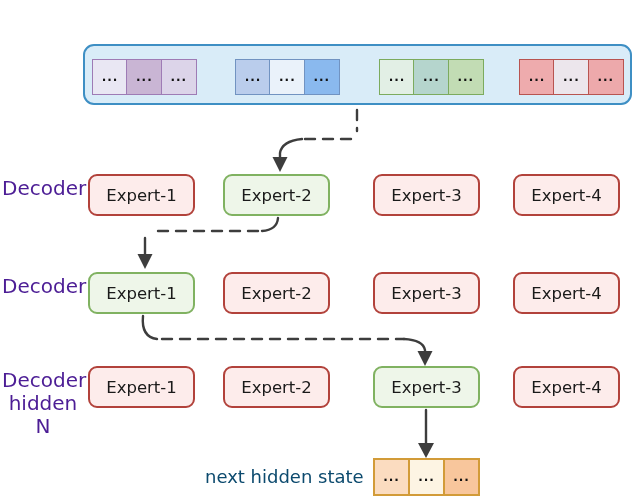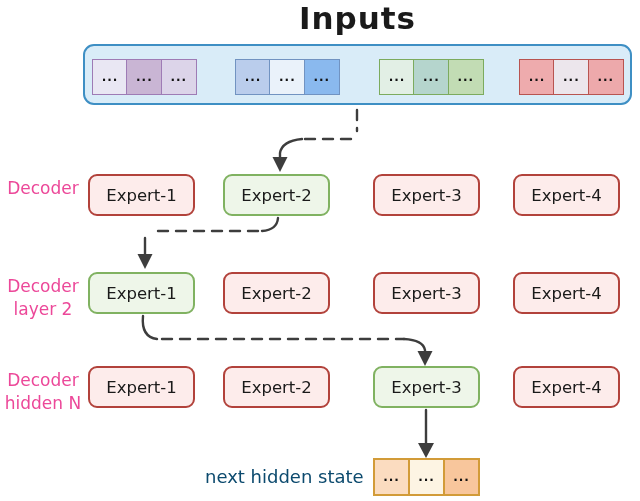--- a/index.html
+++ b/index.html
@@ -12,41 +12,40 @@
   .inputs-box{position:absolute;left:83px;top:44px;width:549px;height:61px;
               border-radius:11px;box-sizing:border-box;}
   .token-group{position:absolute;top:13px;height:36px;display:flex;}
   .token-cell{width:36px;height:36px;box-sizing:border-box;display:flex;
               align-items:center;justify-content:center;
               font-weight:bold;font-size:12px;color:#111;letter-spacing:1px;}
   .token-cell + .token-cell{margin-left:-1.6px;}
 
   .layer-row{position:absolute;left:0;width:640px;height:42px;}
   .layer-label{position:absolute;left:2px;top:3px;width:82px;text-align:center;
-               font-size:17px;line-height:23px;color:#ec4899;}
+               font-size:20px;line-height:23px;color:#4c1d95;}
   .expert-box{position:absolute;top:0;width:107px;height:42px;border-radius:9px;
               box-sizing:border-box;display:flex;align-items:center;justify-content:center;
               font-size:16.5px;color:#1a1a1a;}
 
   .arrows{position:absolute;left:0;top:0;width:640px;height:501px;pointer-events:none;}
 
   .output-label{position:absolute;left:205px;top:458px;width:160px;height:38px;
                 line-height:38px;font-size:18px;color:#0c4a6e;white-space:nowrap;}
   .output-box{position:absolute;left:373px;top:458px;display:flex;}
   .output-cell{width:37px;height:38px;box-sizing:border-box;display:flex;
                align-items:center;justify-content:center;
                font-weight:bold;font-size:12px;color:#111;letter-spacing:1px;}
   .output-cell + .output-cell{margin-left:-2px;}
 </style>
 </head>
 <body>
 
 <div class="canvas">
 
-  <div class="title">Inputs</div>
 
   <div class="inputs-box" id="inputsBox" style="background: rgb(217, 236, 248); border: 2.5px solid rgb(62, 143, 196);">
       <div class="token-group" style="left: 7px;">
         <div class="token-cell" style="background: rgb(233, 231, 243); border: 1.6px solid rgb(158, 123, 181);">...</div>
         <div class="token-cell" style="background: rgb(201, 181, 212); border: 1.6px solid rgb(158, 123, 181);">...</div>
         <div class="token-cell" style="background: rgb(220, 212, 233); border: 1.6px solid rgb(158, 123, 181);">...</div>
       </div>
       <div class="token-group" style="left: 150px;">
         <div class="token-cell" style="background: rgb(186, 205, 236); border: 1.6px solid rgb(113, 147, 193);">...</div>
         <div class="token-cell" style="background: rgb(234, 242, 250); border: 1.6px solid rgb(113, 147, 193);">...</div>
@@ -70,21 +69,20 @@
           <div>Decoder</div>
         </div>
         <div class="expert-box" style="left: 88px; background: rgb(253, 236, 235); border: 2px solid rgb(178, 66, 59);">Expert-1</div>
         <div class="expert-box" style="left: 223px; background: rgb(238, 246, 233); border: 2px solid rgb(128, 178, 97);">Expert-2</div>
         <div class="expert-box" style="left: 373px; background: rgb(253, 236, 235); border: 2px solid rgb(178, 66, 59);">Expert-3</div>
         <div class="expert-box" style="left: 513px; background: rgb(253, 236, 235); border: 2px solid rgb(178, 66, 59);">Expert-4</div>
       </div>
       <div class="layer-row" style="top: 272px;">
         <div class="layer-label">
           <div>Decoder</div>
-          <div>layer 2</div>
         </div>
         <div class="expert-box" style="left: 88px; background: rgb(238, 246, 233); border: 2px solid rgb(128, 178, 97);">Expert-1</div>
         <div class="expert-box" style="left: 223px; background: rgb(253, 236, 235); border: 2px solid rgb(178, 66, 59);">Expert-2</div>
         <div class="expert-box" style="left: 373px; background: rgb(253, 236, 235); border: 2px solid rgb(178, 66, 59);">Expert-3</div>
         <div class="expert-box" style="left: 513px; background: rgb(253, 236, 235); border: 2px solid rgb(178, 66, 59);">Expert-4</div>
       </div>
       <div class="layer-row" style="top: 366px;">
         <div class="layer-label">
           <div>Decoder</div>
           <div>hidden N</div>

